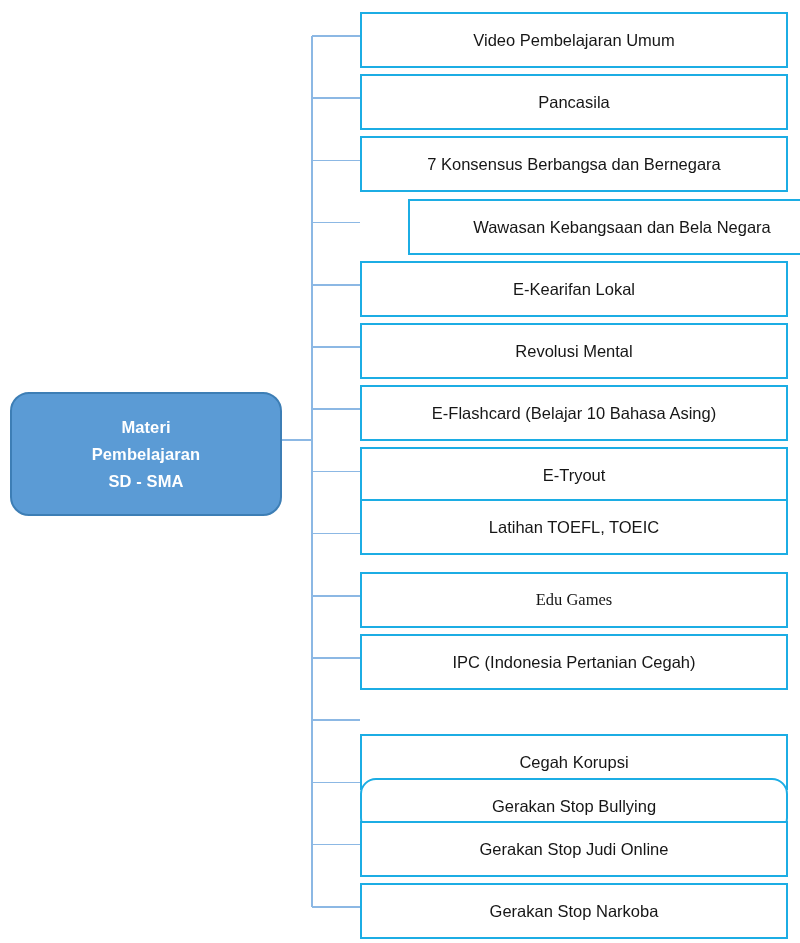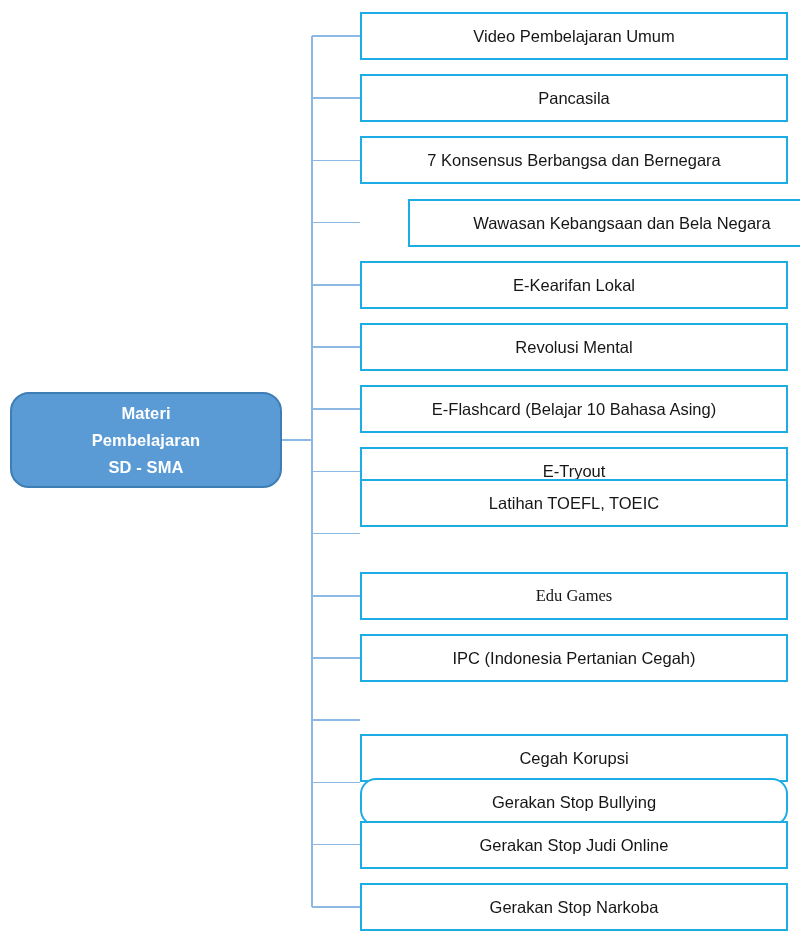--- a/index.html
+++ b/index.html
@@ -17,21 +17,21 @@
     height: 943px;
     background: #ffffff;
     overflow: hidden;
   }
   
   #root-node {
     position: absolute;
     left: 10px;
     top: 392px;
     width: 272px;
-    height: 96px;
+    height: 124px;
     box-sizing: border-box;
     background: #5B9BD5;
     border: 2px solid #3D7EB5;
     border-radius: 19px;
     display: flex;
     align-items: center;
     justify-content: center;
     flex-direction: column;
     color: #ffffff;
     font-weight: bold;
@@ -51,21 +51,21 @@
     top: 0;
     width: 800px;
     height: 943px;
     pointer-events: none;
   }
   
   .child-box {
     position: absolute;
     left: 360px;
     width: 428px;
-    height: 48px;
+    height: 56px;
     box-sizing: border-box;
     background: #ffffff;
     border: 2.5px solid #1CADE4;
     display: flex;
     align-items: center;
     justify-content: center;
     text-align: center;
     color: #161616;
     font-size: 16.5px;
     line-height: 20px;
@@ -122,21 +122,21 @@
       </div>
       <div class="child-box" style="top: 323px;">
         <span>Revolusi Mental</span>
       </div>
       <div class="child-box" style="top: 385.2px;">
         <span>E-Flashcard (Belajar 10 Bahasa Asing)</span>
       </div>
       <div class="child-box" style="top: 447.4px;">
         <span>E-Tryout</span>
       </div>
-      <div class="child-box" style="top: 479px;">
+      <div class="child-box" style="top: 499px;">
         <span>Latihan TOEFL, TOEIC</span>
       </div>
       <div class="child-box" style="top: 571.8px; font-family: Liberation Serif, serif;">
         <span>Edu Games</span>
       </div>
       <div class="child-box" style="top: 634px;">
         <span>IPC (Indonesia Pertanian Cegah)</span>
       </div>
       <div class="child-box" style="top: 734px;">
         <span>Cegah Korupsi</span>

